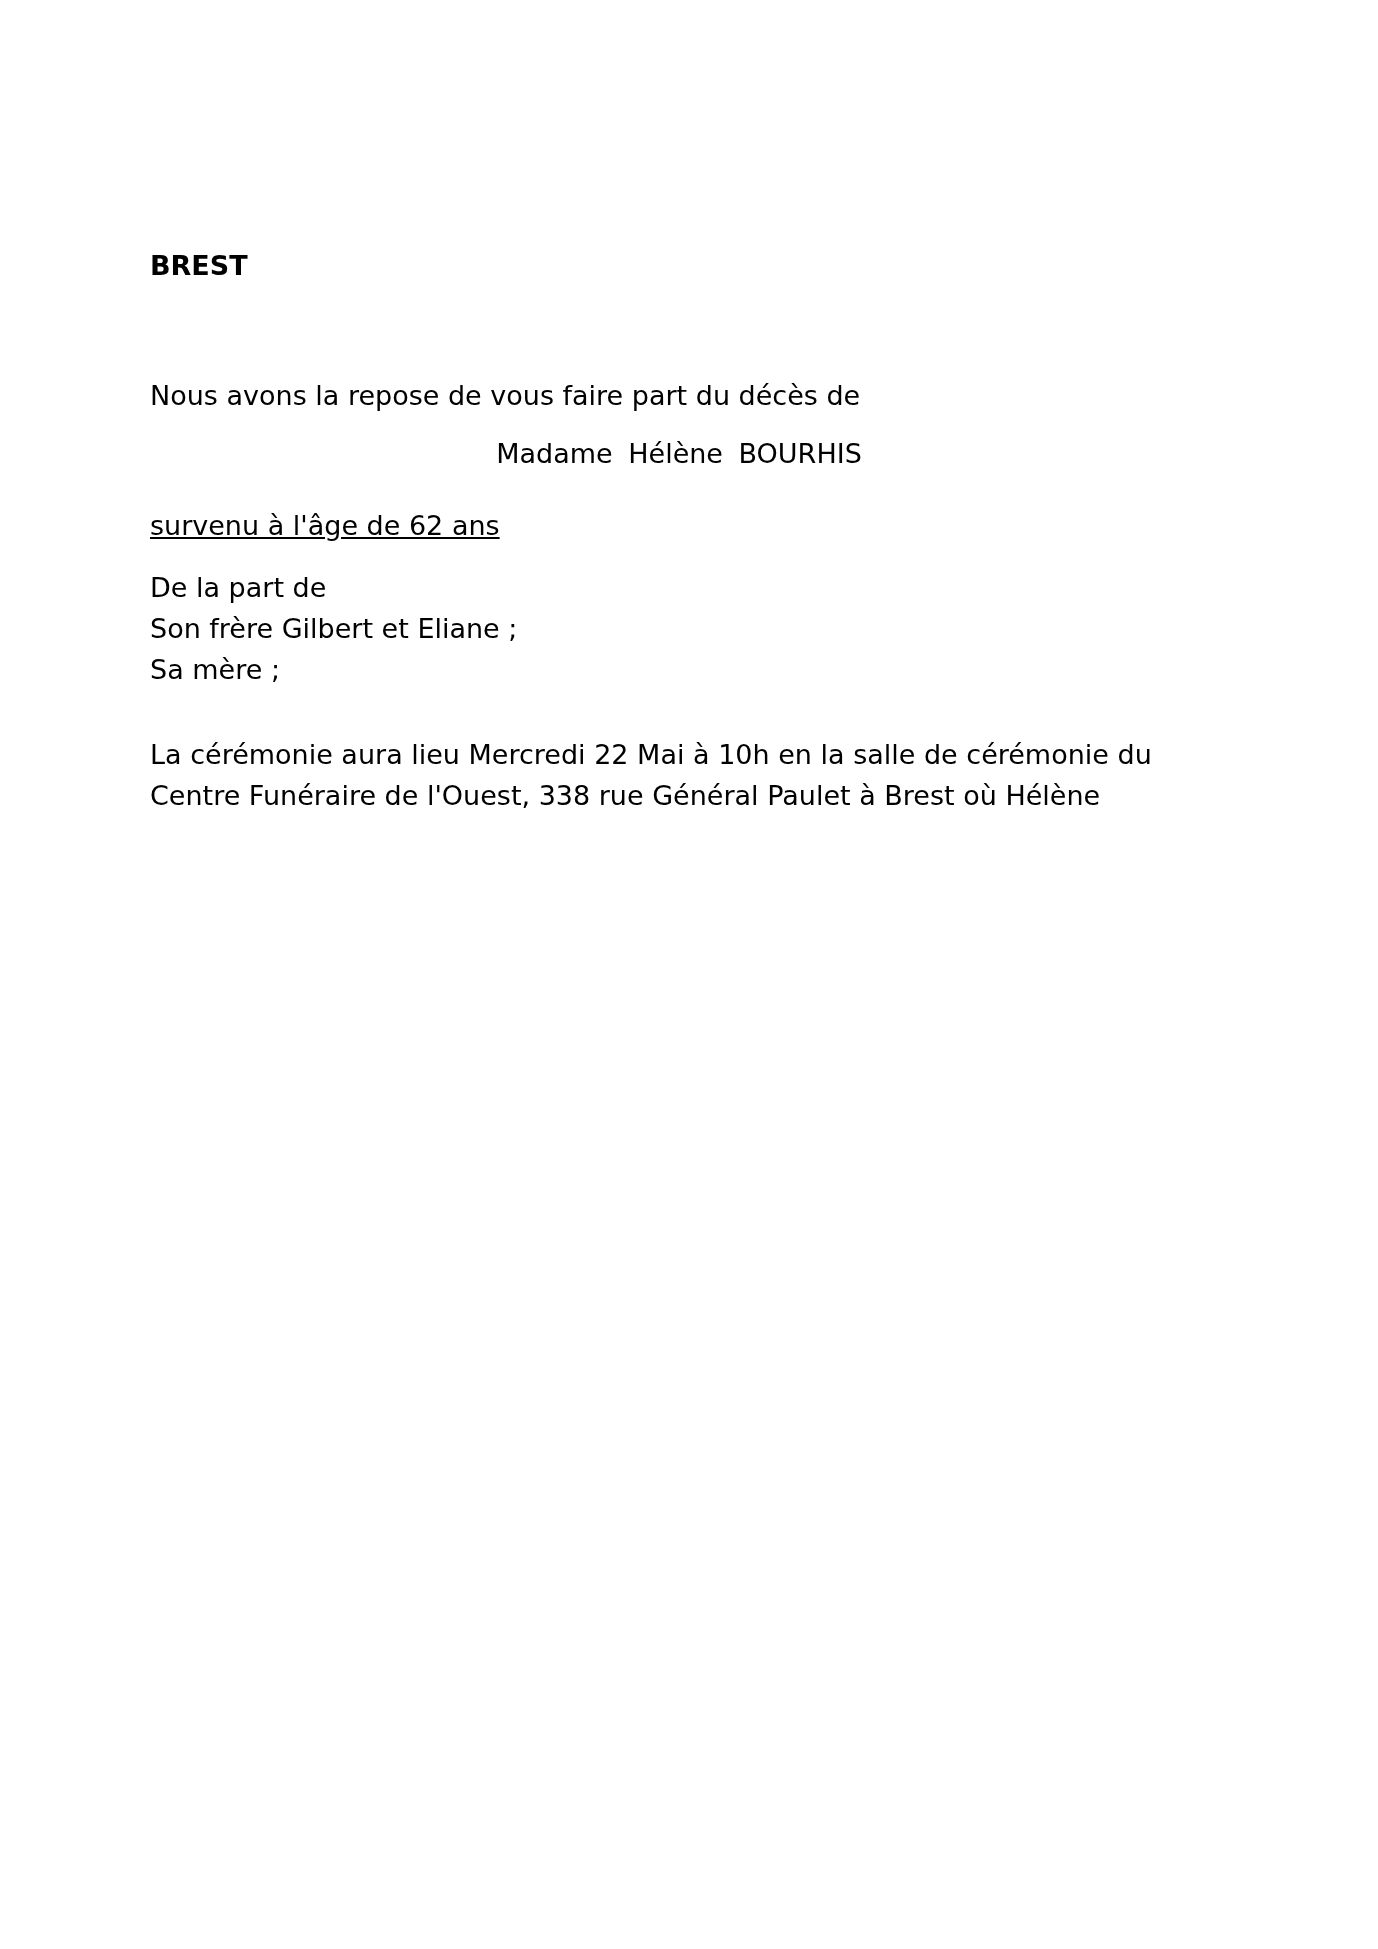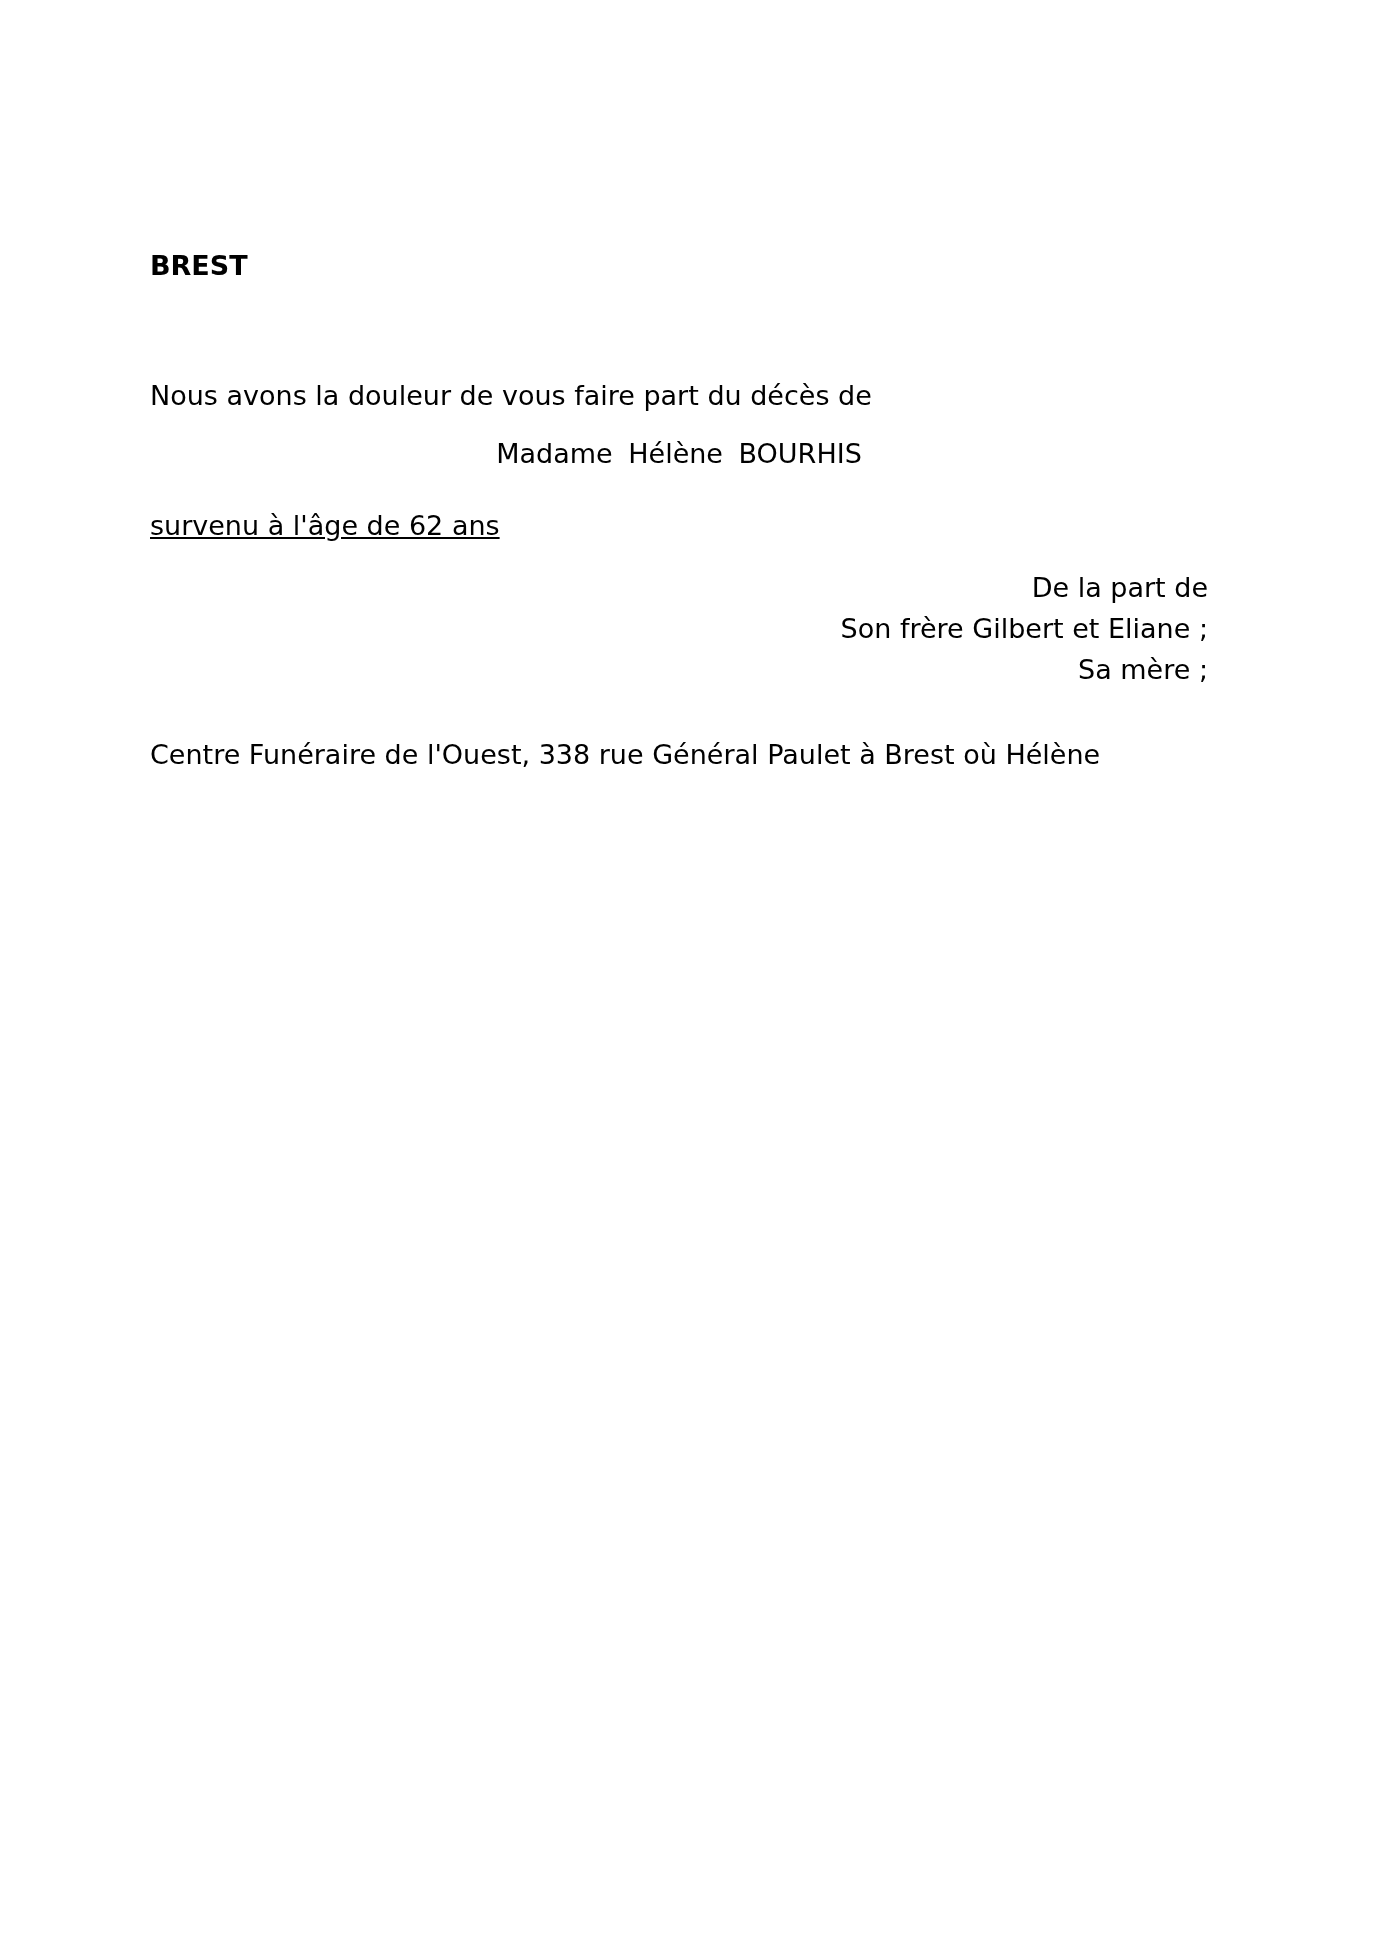--- a/index.html
+++ b/index.html
@@ -39,43 +39,43 @@
     text-align: center;
     word-spacing: 7px;
     margin-bottom: 31px !important;
   }
   .p-age {
     margin-bottom: 21px !important;
     text-decoration: underline;
   }
   .p-family {
     margin-bottom: 44px !important;
-    text-align: right;
   }
   .p-ceremony {
     margin-bottom: 42px !important;
   }
 </style>
 </head>
 <body>
 
 <div class="page">
 
   <p class="p-city">BREST</p>
 
-  <p class="p-intro">Nous avons la douleur de vous faire part du décès de</p>
+  <p class="p-intro">Nous avons la repose de vous faire part du décès de</p>
 
   <p class="p-name">Madame Hélène BOURHIS</p>
 
   <p class="p-age">survenu à l'âge de 62 ans</p>
 
   <div class="p-family">
     <div class="line">De la part de</div>
     <div class="line">Son frère Gilbert et Eliane ;</div>
     <div class="line">Sa mère ;</div>
   </div>
 
   <div class="p-ceremony">
+    <div class="line">La cérémonie aura lieu Mercredi 22 Mai à 10h en la salle de cérémonie du</div>
     <div class="line">Centre Funéraire de l'Ouest, 338 rue Général Paulet à Brest où Hélène</div>
   </div>
 
 
 </div>
 
 </body></html>

